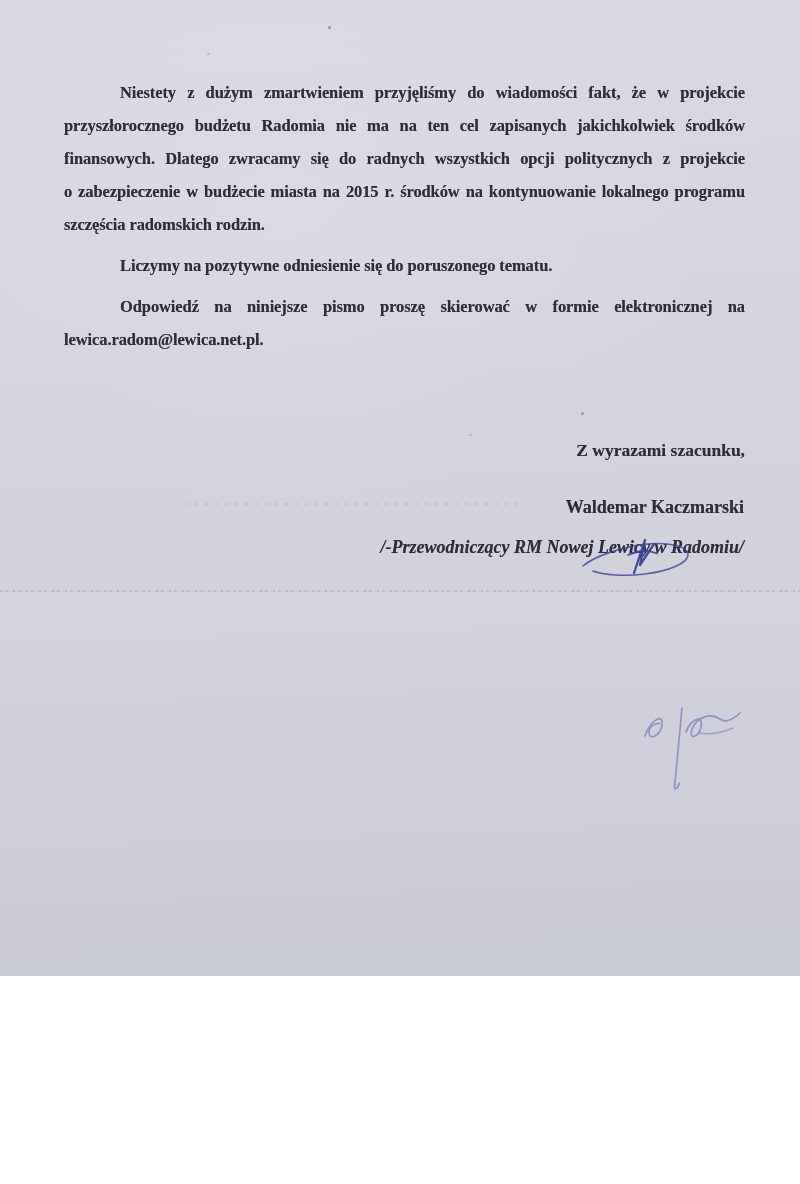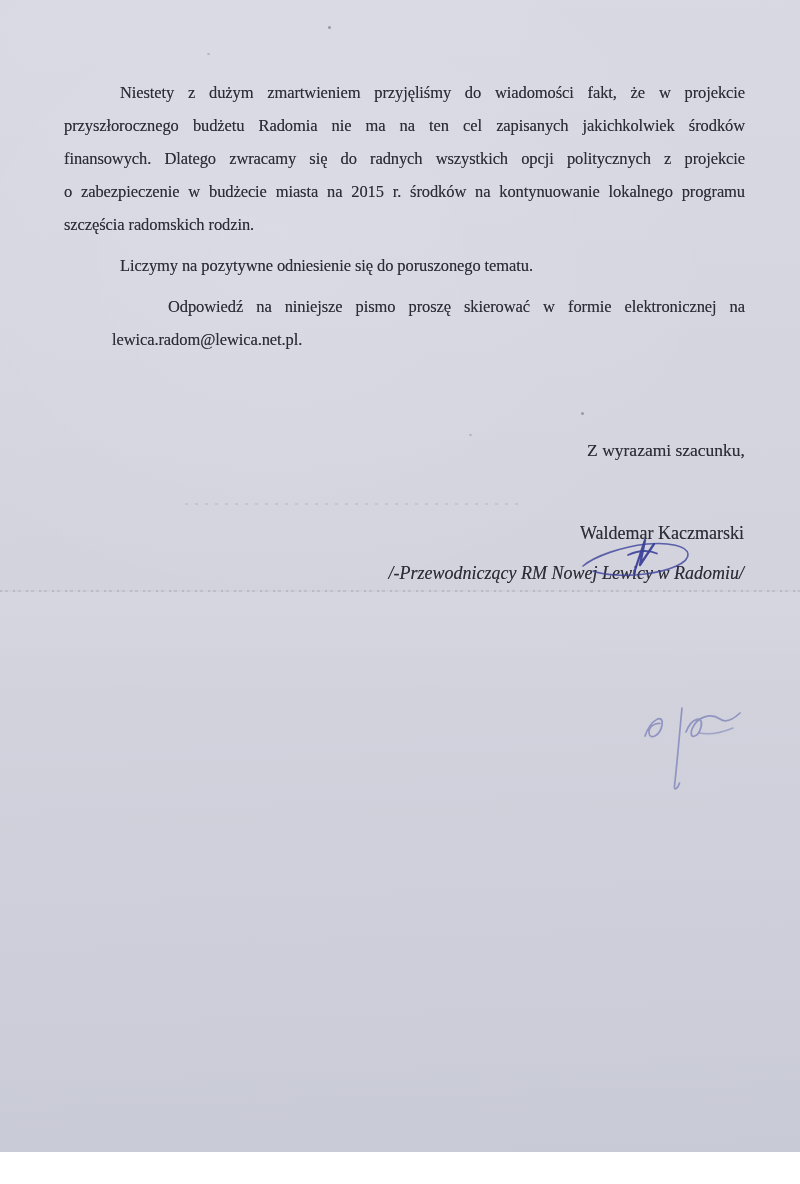--- a/index.html
+++ b/index.html
@@ -2,44 +2,45 @@
 <html><head>
 <meta charset="utf-8">
 <style>
   * { margin: 0; padding: 0; box-sizing: border-box; }
   html, body { width: 800px; }
   body { font-family: "Liberation Serif", "DejaVu Serif", serif; }
 
   .scan {
     position: relative;
     width: 800px;
-    height: 1152px;
+    height: 976px;
     overflow: hidden;
     background: linear-gradient(178deg, #d8d9e3 0%, #d4d5df 35%, #d1d2dc 60%, #cdced9 85%, #c8cad5 100%);
     color: #2d2d37;
+    font-weight: bold;
   }
   .scan::before {
     content: "";
     position: absolute; inset: 0;
     background: radial-gradient(ellipse 90% 50% at 35% 22%, rgba(255,255,255,0.10), transparent 65%);
     pointer-events: none;
   }
 
   
   .letter-body {
     position: absolute;
     left: 64px; top: 76px;
     width: 681px;
     font-size: 16.5px;
     line-height: 33px;
     letter-spacing: -0.1px;
     text-shadow: 0 0 0.6px rgba(45,45,58,0.55);
   }
   .para { margin-bottom: 8px; }
-  .para:last-child { margin-bottom: 0; margin-left: 48px; }
+  .para:last-child { margin-bottom: 0; }
   .line {
     display: block;
     text-align: justify;
     text-align-last: justify;
     -moz-text-align-last: justify;
     white-space: normal;
   }
   .line.lastline { text-align: center; text-align-last: left; -moz-text-align-last: left; }
   .line.first { text-indent: 56px; }
 
@@ -50,21 +51,21 @@
     font-size: 17.5px;
     text-shadow: 0 0 0.6px rgba(45,45,58,0.55);
   }
   .sigblock {
     position: absolute;
     text-align: right;
     text-shadow: 0 0 0.6px rgba(45,45,58,0.55);
   }
   .sigblock .sig-name { font-size: 18px; line-height: 22px; }
   .sigblock .sig-title { font-size: 18px; line-height: 22px; margin-top: 18px; }
-  .sb1 { top: 522px; right: 56px; }
+  .sb1 { top: 496px; right: 56px; }
   .sb1 .sig-title { font-style: italic; }
   .sb2 { top: 688px; right: 53px; }
 
   .sig-ink { position: absolute; pointer-events: none; }
   .sig-ink-1 { left: 581px; top: 538px; width: 112px; height: 50px; }
   .sig-ink-2 { left: 641px; top: 706px; width: 104px; height: 86px; }
 
   
   .crease {
     position: absolute;

